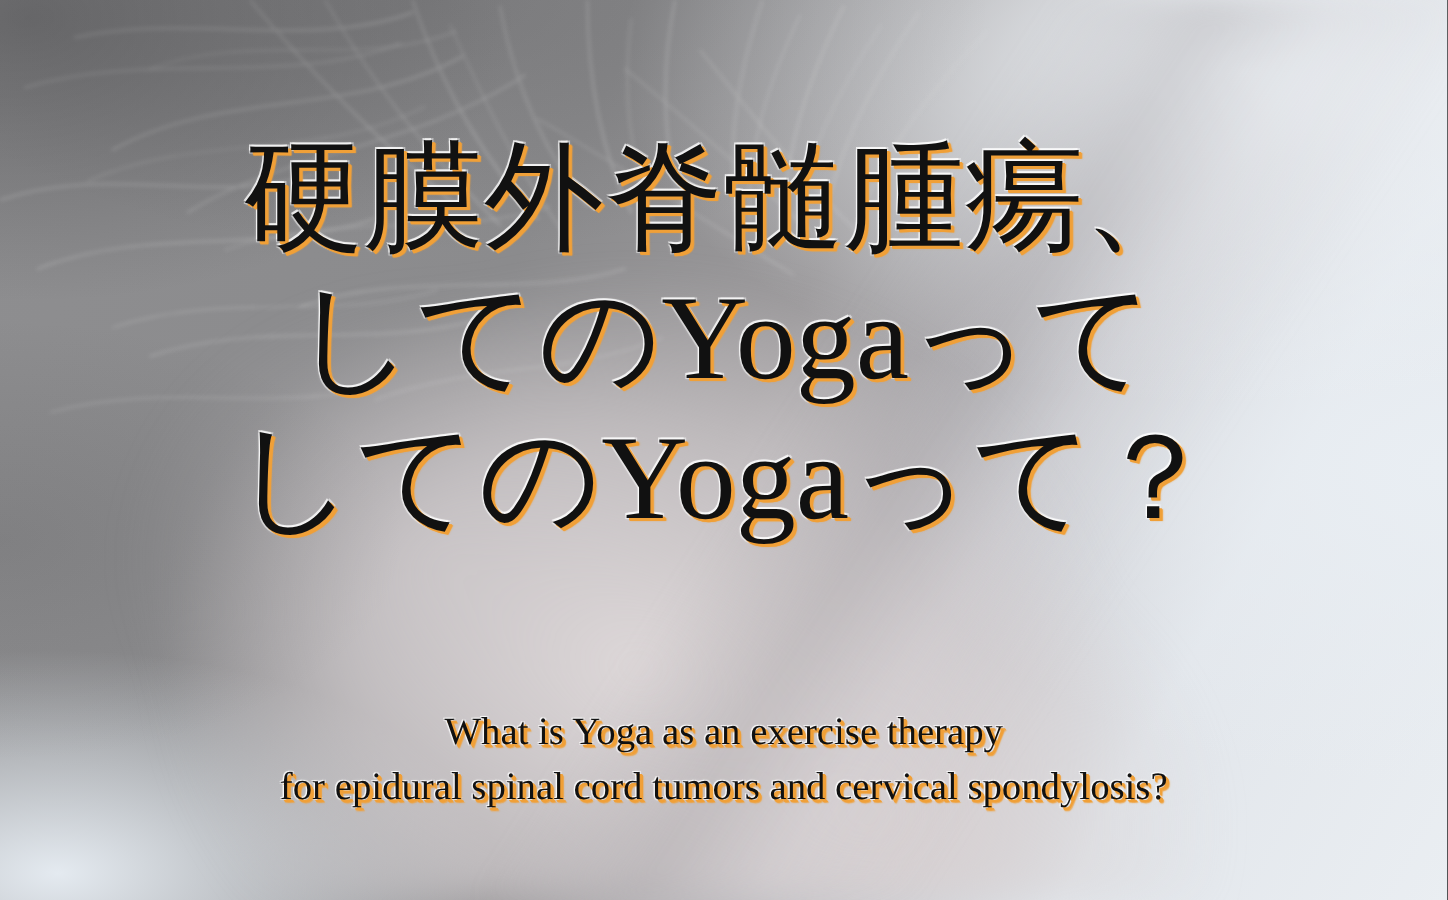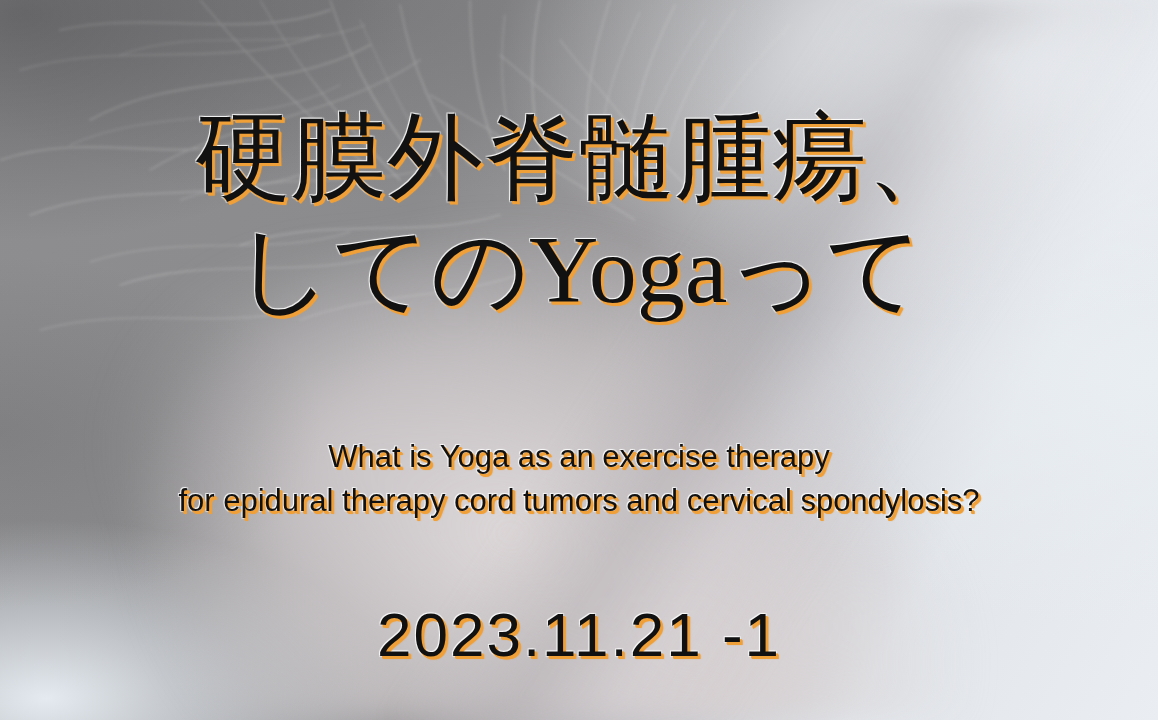--- a/index.html
+++ b/index.html
@@ -99,26 +99,26 @@
     font-weight: 400;
     font-size: 96px;
     line-height: 112px;
     letter-spacing: 0px;
     text-align: center;
   }
   .title-line { display: block; }
   .title-line.line1 { padding-top: 38px; }
 
   .subtitle {
-    font-family: Liberation Sans, sans-serif;
+    font-family: Liberation Serif, serif;
     font-weight: 400;
     font-size: 31px;
     line-height: 44px;
     text-align: center;
-    margin-top: 44px;
+    margin-top: 60px;
   }
   .subtitle-line { display: block; }
 
   .date {
     font-family: "Liberation Sans", sans-serif;
     font-weight: 400;
     font-size: 62px;
     line-height: 70px;
     letter-spacing: 2px;
     text-align: center;
@@ -174,23 +174,24 @@
     </svg>
   </div>
 
   <div class="bg-layer bg-vignette"></div>
 
   <div class="content">
 
     <h1 class="title">
       <span class="title-line line1 outlined">硬膜外脊髄腫瘍、</span>
       <span class="title-line outlined">してのYogaって</span>
+      <span class="title-line outlined">してのYogaって？</span>
     </h1>
 
     <h2 class="subtitle">
       <span class="subtitle-line outlined">What is Yoga as an exercise therapy</span>
-      <span class="subtitle-line outlined">for epidural therapy cord tumors and cervical spondylosis?</span>
+      <span class="subtitle-line outlined">for epidural spinal cord tumors and cervical spondylosis?</span>
     </h2>
 
     <div class="date outlined">2023.11.21 -1</div>
 
   </div>
 </div>
 
 </body></html>

